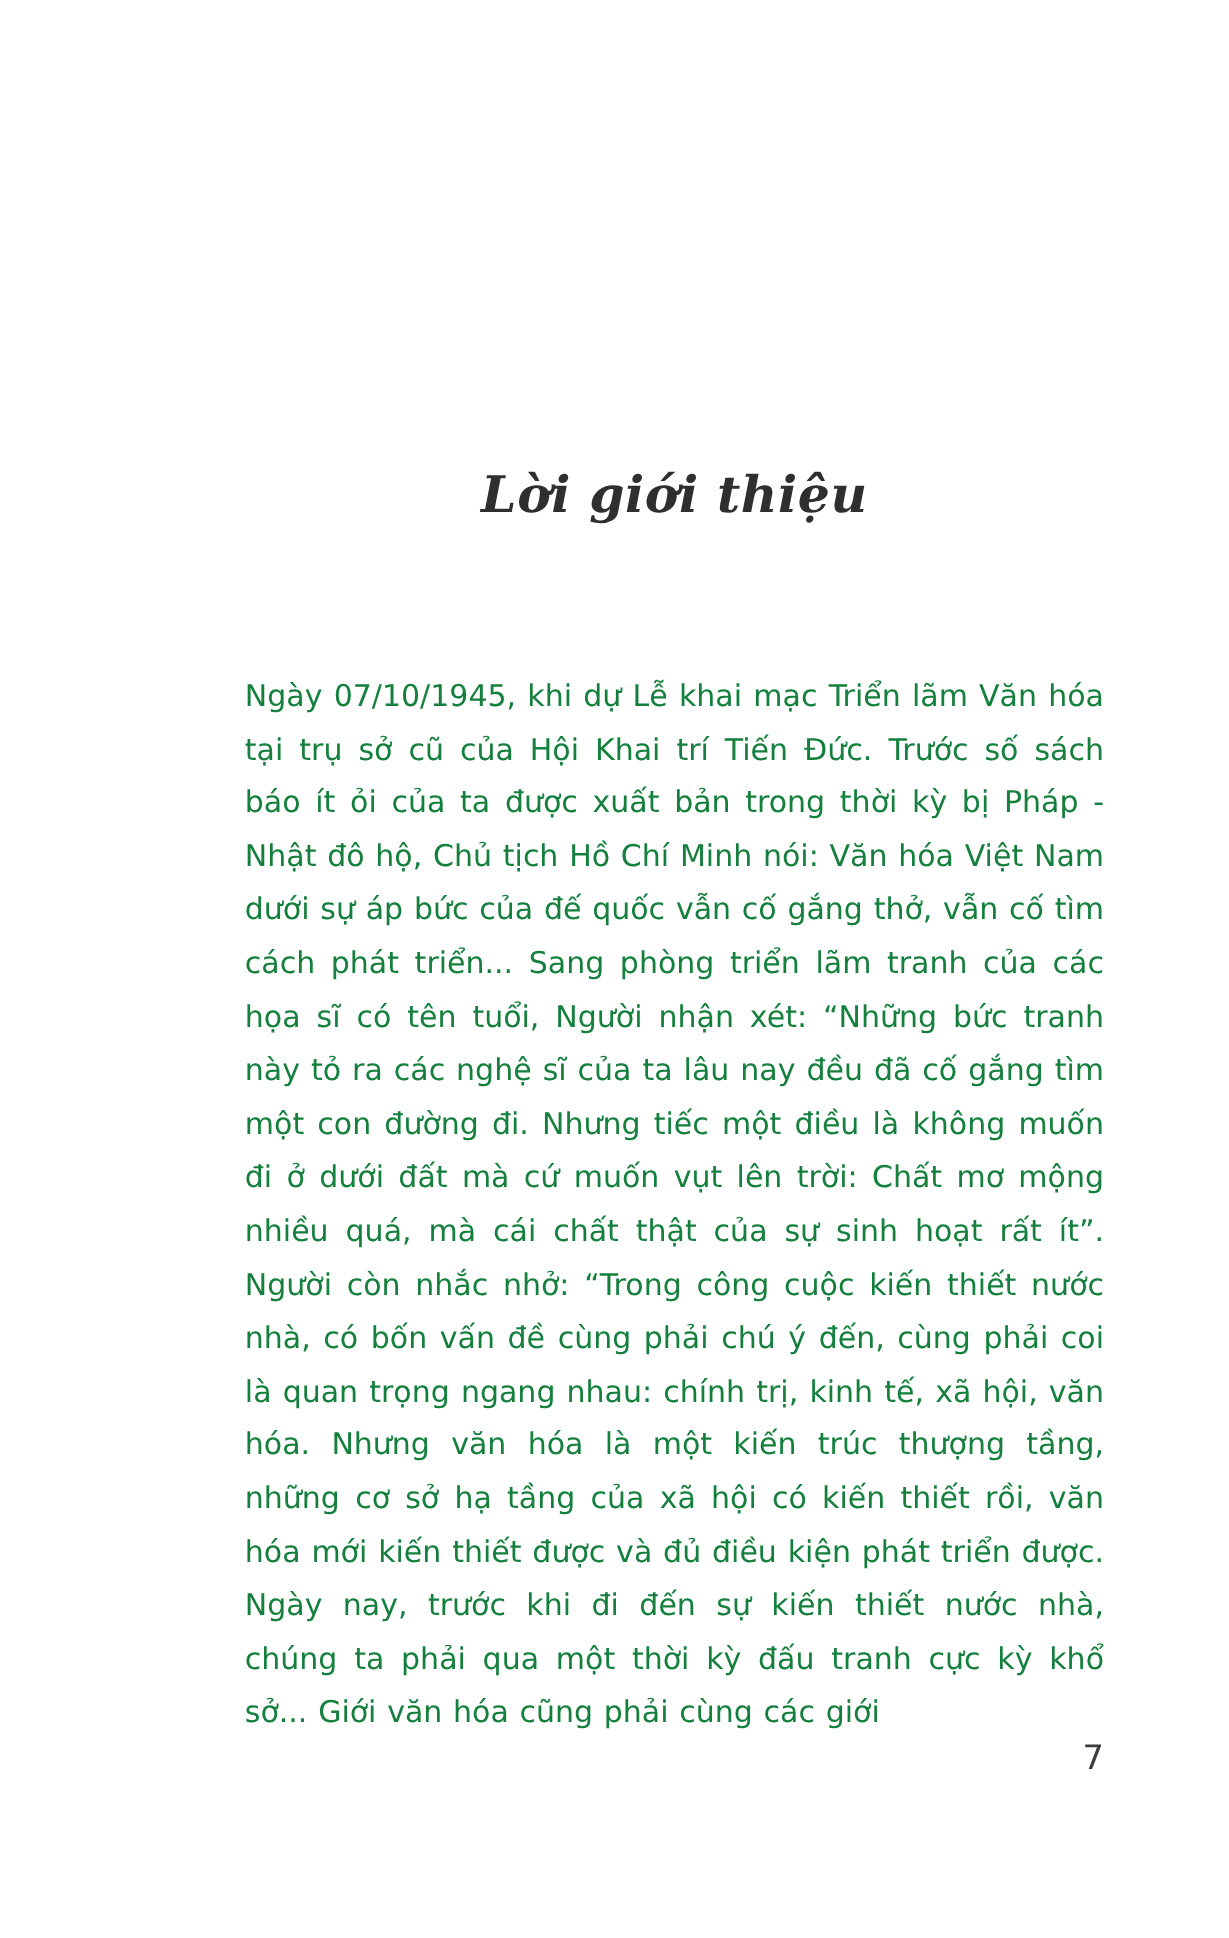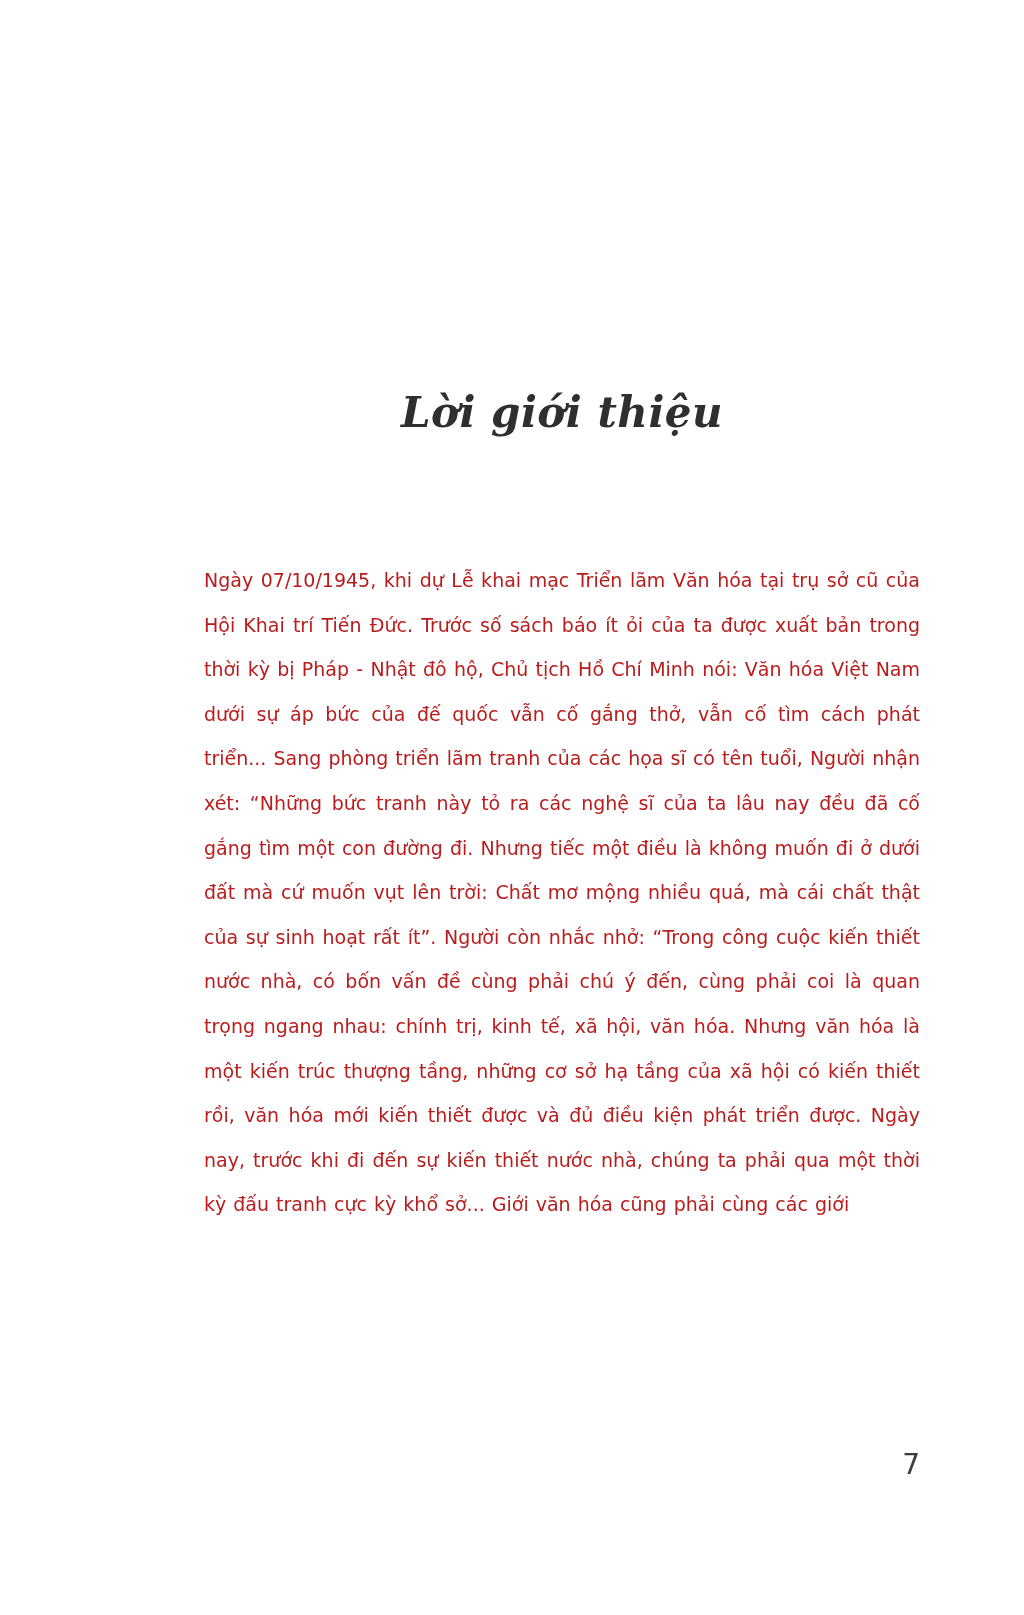--- a/index.html
+++ b/index.html
@@ -36,25 +36,25 @@
     font-size: 42px;
     letter-spacing: 0.5px;
     color: #2f2f2f;
   }
   .body-text {
     position: absolute;
     top: 558px;
     left: 0;
     width: 100%;
     margin: 0;
-    font-size: 19px;
+    font-size: 25px;
     line-height: 44.6px;
     text-align: justify;
     text-justify: inter-word;
-    color: #b91c1c;
+    color: #15803d;
     word-spacing: 1px;
   }
   .page-number {
     position: absolute;
     top: 1448px;
     left: 0;
     width: 100%;
     text-align: right;
     font-size: 28px;
     color: #3d3d3d;

